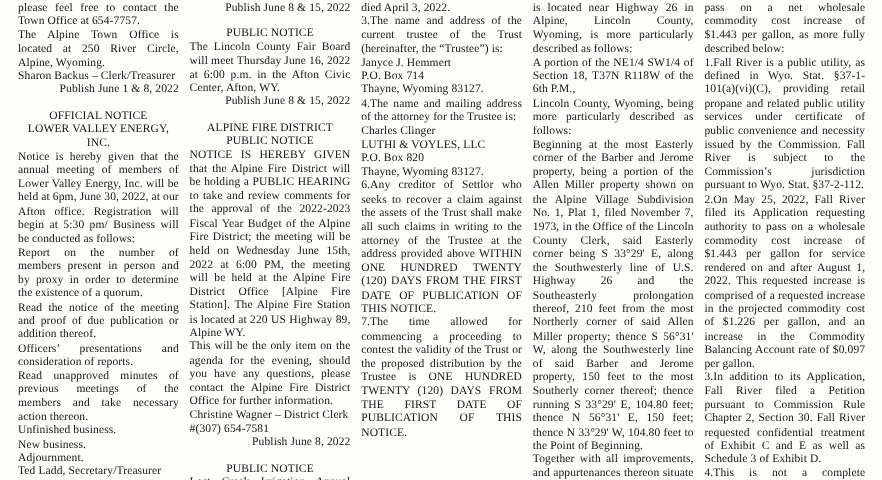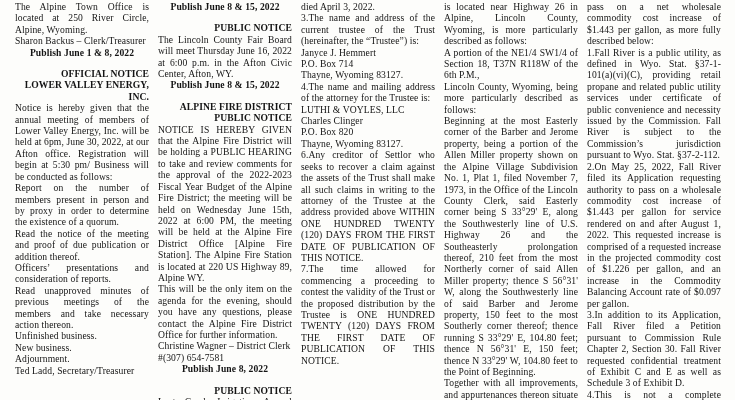--- a/index.html
+++ b/index.html
@@ -13,29 +13,30 @@
     padding:1px 3px 0 15px;
   }
   .col{flex:0 0 134px;width:134px;}
   .col p{
     margin:0;
     font-size:9.6px;
     line-height:11.4px;
     text-align:justify;
     letter-spacing:0.1px;
   }
-  .col p.heading{font-weight:bold;text-align:right;}
-  .col p.publish{font-weight:bold;text-align:center;}
+  .col p.heading{font-weight:normal;text-align:center;}
+  .col p.publish{font-weight:normal;text-align:right;}
   .gap{height:10px;}
 </style>
 </head>
 <body>
 
 <div class="page">
   <div class="col">
+      <p class="para">please feel free to contact the Town Office at 654-7757.</p>
       <p class="para">The Alpine Town Office is located at 250 River Circle, Alpine, Wyoming.</p>
       <p class="para">Sharon Backus – Clerk/Treasurer</p>
       <p class="publish">Publish June 1 &amp; 8, 2022</p>
       <div class="gap"></div>
       <p class="heading">OFFICIAL NOTICE</p>
       <p class="heading">LOWER VALLEY ENERGY, INC.</p>
       <p class="para">Notice is hereby given that the annual meeting of members of Lower Valley Energy, Inc. will be held at 6pm, June 30, 2022, at our Afton office. Registration will begin at 5:30 pm/ Business will be conducted as follows:</p>
       <p class="para">Report on the number of members present in person and by proxy in order to determine the existence of a quorum.</p>
       <p class="para">Read the notice of the meeting and proof of due publication or addition thereof.</p>
       <p class="para">Officers’ presentations and consideration of reports.</p>
@@ -63,22 +64,22 @@
       <p class="heading">PUBLIC NOTICE</p>
       <p class="para">Lost Creek Irrigation Annual Meeting Thurs. June 30, 6:30 PM</p>
     </div>
   <div class="col">
       <p class="para">died April 3, 2022.</p>
       <p class="para">3.The name and address of the current trustee of the Trust (hereinafter, the “Trustee”) is:</p>
       <p class="para">Janyce J. Hemmert</p>
       <p class="para">P.O. Box 714</p>
       <p class="para">Thayne, Wyoming 83127.</p>
       <p class="para">4.The name and mailing address of the attorney for the Trustee is:</p>
+      <p class="para">Charles Clinger</p>
       <p class="para">LUTHI &amp; VOYLES, LLC</p>
-      <p class="para">Charles Clinger</p>
       <p class="para">P.O. Box 820</p>
       <p class="para">Thayne, Wyoming 83127.</p>
       <p class="para">6.Any creditor of Settlor who seeks to recover a claim against the assets of the Trust shall make all such claims in writing to the attorney of the Trustee at the address provided above WITHIN ONE HUNDRED TWENTY (120) DAYS FROM THE FIRST DATE OF PUBLICATION OF THIS NOTICE.</p>
       <p class="para">7.The time allowed for commencing a proceeding to contest the validity of the Trust or the proposed distribution by the Trustee is ONE HUNDRED TWENTY (120) DAYS FROM THE FIRST DATE OF PUBLICATION OF THIS NOTICE.</p>
     </div>
   <div class="col">
       <p class="para">is located near Highway 26 in Alpine, Lincoln County, Wyoming, is more particularly described as follows:</p>
       <p class="para">A portion of the NE1/4 SW1/4 of Section 18, T37N R118W of the 6th P.M.,</p>
       <p class="para">Lincoln County, Wyoming, being more particularly described as follows:</p>
       <p class="para">Beginning at the most Easterly corner of the Barber and Jerome property, being a portion of the Allen Miller property shown on the Alpine Village Subdivision No. 1, Plat 1, filed November 7, 1973, in the Office of the Lincoln County Clerk, said Easterly corner being S 33°29' E, along the Southwesterly line of U.S. Highway 26 and the Southeasterly prolongation thereof, 210 feet from the most Northerly corner of said Allen Miller property; thence S 56°31' W, along the Southwesterly line of said Barber and Jerome property, 150 feet to the most Southerly corner thereof; thence running S 33°29' E, 104.80 feet; thence N 56°31' E, 150 feet; thence N 33°29' W, 104.80 feet to the Point of Beginning.</p>

